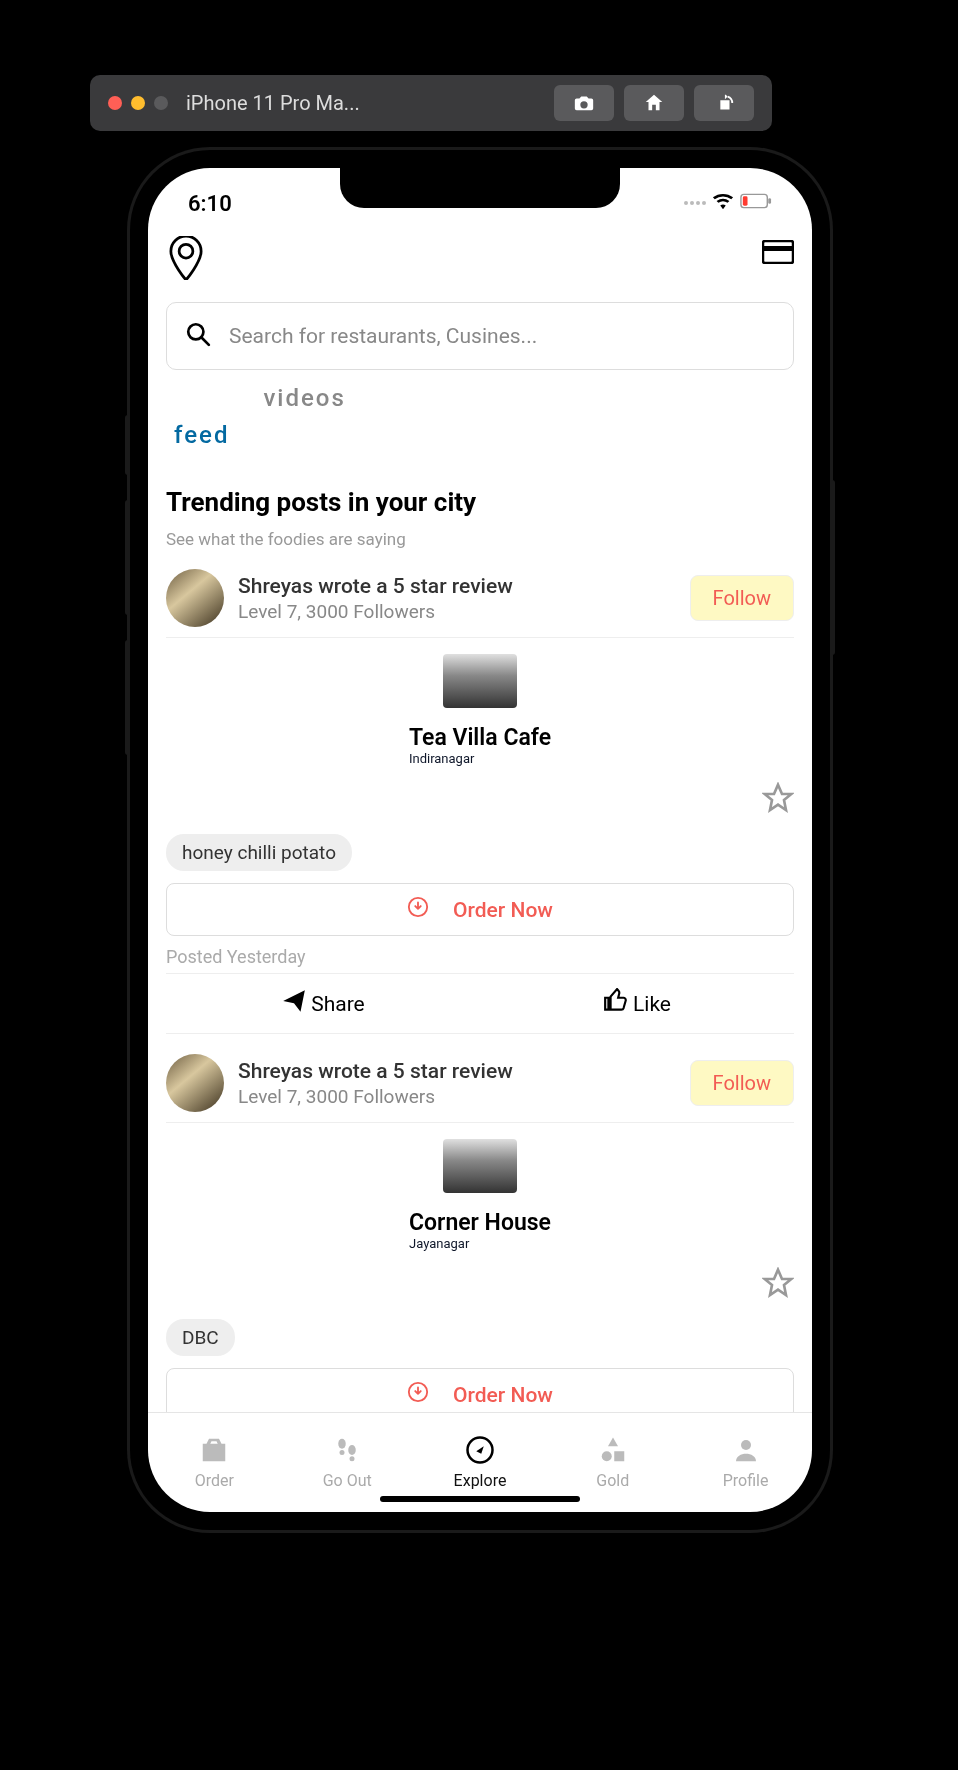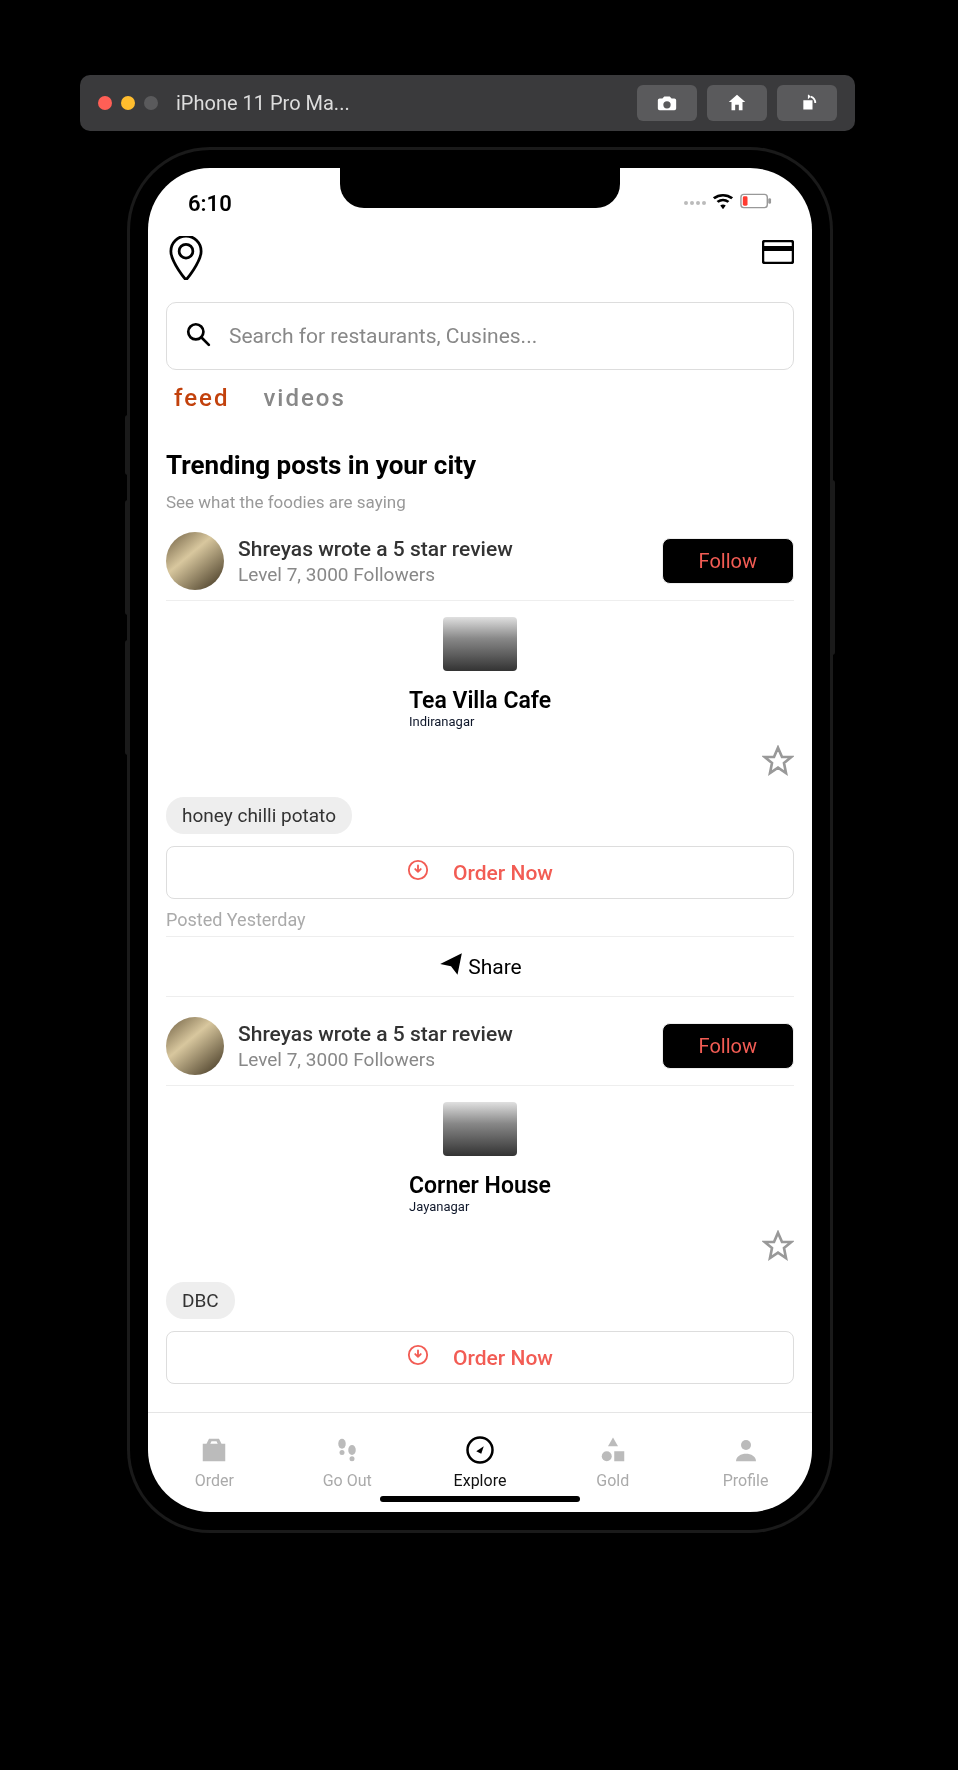--- a/index.html
+++ b/index.html
@@ -1,19 +1,19 @@
 <!DOCTYPE html>
 <html><head>
   <meta charset="utf-8">
   <style>
     * { margin: 0; padding: 0; box-sizing: border-box; font-family: -apple-system, BlinkMacSystemFont, "Segoe UI", Roboto, sans-serif; }
     body { background: #000; width: 958px; height: 1770px; position: relative; }
 
     
-    .titlebar { position: absolute; top: 75px; left: 80px; width: 775px; height: 56px; background: #3a3a3c; border-radius: 10px; display: flex; align-items: center; padding: 8px 18px; gap: 10px; }
+    .titlebar { position: absolute; top: 75px; left: 90px; width: 682px; height: 56px; background: #3a3a3c; border-radius: 10px; display: flex; align-items: center; padding: 8px 18px; gap: 10px; }
     .traffic { display: flex; gap: 9px; }
     .dot { width: 14px; height: 14px; border-radius: 50%; }
     .dot.red { background: #ff5f56; }
     .dot.yellow { background: #ffbd2e; }
     .dot.gray { background: #5a5a5c; }
     .title-text { color: #ddd; font-size: 20px; margin-left: 8px; flex: 1; white-space: nowrap; overflow: hidden; text-overflow: ellipsis; }
     .tb-btn { width: 60px; height: 36px; background: #5a5a5c; border-radius: 6px; display: flex; align-items: center; justify-content: center; color: #fff; }
     .tb-btn svg { width: 22px; height: 22px; fill: #fff; }
 
     
@@ -48,36 +48,36 @@
 
     
     .search { margin: 18px 18px 14px 18px; height: 68px; border: 1px solid #ddd; border-radius: 10px; display: flex; align-items: center; padding: 0 18px; gap: 18px; }
     .search svg { width: 26px; height: 26px; }
     .search input { border: none; outline: none; font-size: 21px; color: #333; flex: 1; }
     .search input::placeholder { color: #888; }
 
     
     .tabs { display: flex; gap: 34px; padding: 0 26px; margin-bottom: 14px; }
     .tab { font-size: 24px; letter-spacing: 2px; font-weight: 500; }
-    .tab.active { color: #c2410c; }
+    .tab.active { color: #0369a1; margin-top: 37px; }
     .tab.inactive { color: #888; }
 
     
     .trending { padding: 0 18px; }
     .trending h2 { font-size: 26px; font-weight: 700; margin-top: 24px; }
     .trending p { font-size: 17px; color: #999; margin-top: 12px; }
 
     
     .feed { flex: 1; overflow: hidden; padding: 0 18px; margin-top: 10px; }
     .row-user { display: flex; align-items: center; gap: 14px; padding: 10px 0; border-bottom: 1px solid #eee; }
     .avatar { width: 58px; height: 58px; border-radius: 50%; background: linear-gradient(140deg,#6b5b3f 0%,#d8c79e 40%,#3a2f1c 100%); flex-shrink: 0; }
     .user-txt { flex: 1; }
     .user-title { font-size: 21px; font-weight: 500; color: #333; line-height: 1.25; }
     .user-sub { font-size: 19px; color: #888; }
-    .follow-btn { border: 1px solid #eee; border-radius: 8px; padding: 10px 36px; color: #f25c54; font-size: 20px; background: #000000; }
+    .follow-btn { border: 1px solid #eee; border-radius: 8px; padding: 10px 22px; color: #f25c54; font-size: 20px; background: #fef9c3; }
 
     .row-rest { display: flex; align-items: center; gap: 16px; padding: 16px 0 10px 0; flex-direction: column; }
     .rest-img { width: 74px; height: 54px; background: linear-gradient(180deg,#e0e0e0 0%,#888 40%,#333 100%); border-radius: 4px; flex-shrink: 0; }
     .rest-txt h3 { font-size: 23px; font-weight: 600; }
     .rest-txt p { font-size: 13px; color: #0f172a; }
     .star-ic { margin-left: auto; }
     .star-ic svg { width: 32px; height: 32px; }
 
     .tag { display: inline-block; background: #eee; border-radius: 18px; padding: 7px 16px; font-size: 19px; color: #333; margin: 6px 0 12px 0; }
 
@@ -237,20 +237,28 @@
 
       <div class="actions">
         <div class="action">
           <span>
             <svg viewBox="0 0 24 24">
                 <path d="M2 12L22 2l-4 20-6-8z" fill="#000"></path>
               </svg>
           </span>
           <span>Share</span>
         </div>
+        <div class="action">
+          <span>
+            <svg viewBox="0 0 24 24">
+                <path d="M2 20h3V9H2zm19-9c0-1-1-2-2-2h-5l1-4V4c0-.5-.2-1-.5-1.3L13 1 7 8v12h10c1 0 1.7-.6 2-1.5l2-7V11z" fill="none" stroke="#000" stroke-width="2"></path>
+              </svg>
+          </span>
+          <span>Like</span>
+        </div>
       </div>
 
       
       <div class="row-user" style="border-top:none;margin-top:10px;">
         <div class="avatar"></div>
         <div class="user-txt">
           <div class="user-title">Shreyas wrote a 5 star review</div>
           <div class="user-sub">Level 7, 3000 Followers</div>
         </div>
         <button class="follow-btn">Follow</button>

